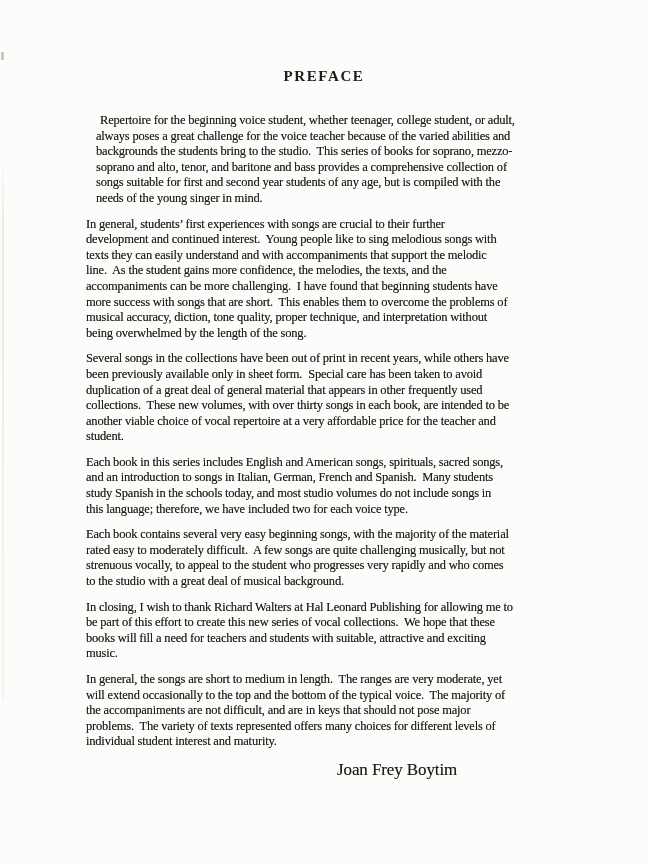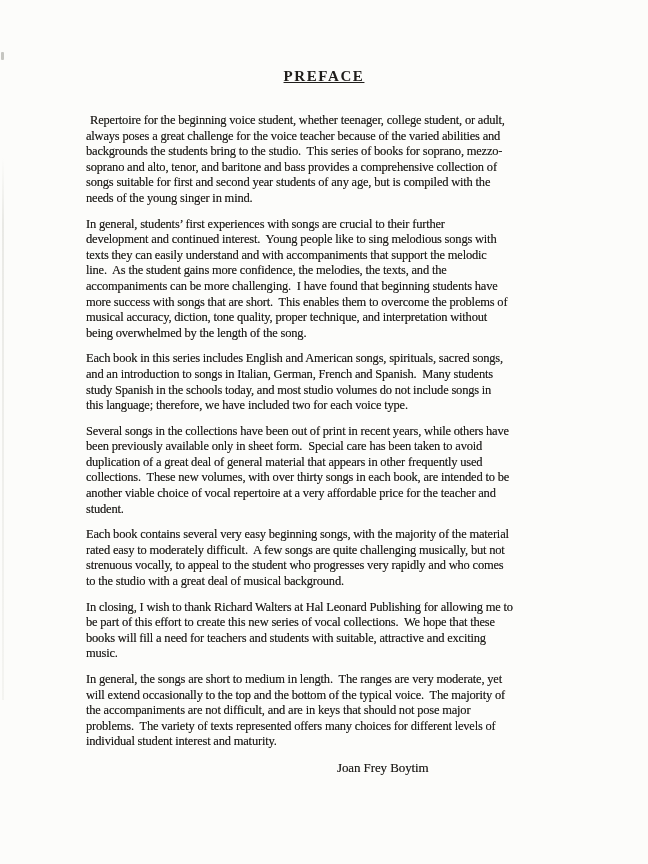--- a/index.html
+++ b/index.html
@@ -11,21 +11,20 @@
     width:648px;height:864px;
     background:var(--bg);
     font-family:"Liberation Serif", serif;
     color:var(--ink);
     overflow:hidden;
   }
   .page{
     position:relative;
     width:648px;height:700px;
     background:var(--bg);
-    text-decoration:underline;
   }
   
   .edge-line{
     position:absolute;
     left:2px;top:158px;bottom:0;
     width:2px;
     background:linear-gradient(to bottom, rgba(190,190,184,0), rgba(198,198,190,.35) 12%, rgba(205,205,198,.28) 60%, rgba(210,210,202,.2));
   }
   .edge-mark{
     position:absolute;
@@ -51,24 +50,24 @@
     width:482px;
   }
   .body-text p{
     margin:0 0 10px 0;
     font-size:12.5px;
     line-height:15.6px;
     letter-spacing:-0.2px;
     white-space:pre;          
     text-shadow:0 0 .5px rgba(31,29,26,.55);  
   }
-  .body-text p.first{ text-indent:4px; }
+  .body-text p.first{ text-indent:4px;margin-left:10px; }
   .signature{
     margin:4px 0 0 251px;
-    font-size:13px;
+    font-size:17px;
     letter-spacing:-0.1px;
     white-space:pre;
     text-shadow:0 0 .5px rgba(31,29,26,.55);
   }
 </style>
 </head>
 <body>
 
 <div class="page">
 
@@ -85,30 +84,30 @@
 songs suitable for first and second year students of any age, but is compiled with the
 needs of the young singer in mind.</p>
     <p>In general, students’ first experiences with songs are crucial to their further
 development and continued interest.  Young people like to sing melodious songs with
 texts they can easily understand and with accompaniments that support the melodic
 line.  As the student gains more confidence, the melodies, the texts, and the
 accompaniments can be more challenging.  I have found that beginning students have
 more success with songs that are short.  This enables them to overcome the problems of
 musical accuracy, diction, tone quality, proper technique, and interpretation without
 being overwhelmed by the length of the song.</p>
-    <p>Each book in this series includes English and American songs, spirituals, sacred songs,
-and an introduction to songs in Italian, German, French and Spanish.  Many students
-study Spanish in the schools today, and most studio volumes do not include songs in
-this language; therefore, we have included two for each voice type.</p>
     <p>Several songs in the collections have been out of print in recent years, while others have
 been previously available only in sheet form.  Special care has been taken to avoid
 duplication of a great deal of general material that appears in other frequently used
 collections.  These new volumes, with over thirty songs in each book, are intended to be
 another viable choice of vocal repertoire at a very affordable price for the teacher and
 student.</p>
+    <p>Each book in this series includes English and American songs, spirituals, sacred songs,
+and an introduction to songs in Italian, German, French and Spanish.  Many students
+study Spanish in the schools today, and most studio volumes do not include songs in
+this language; therefore, we have included two for each voice type.</p>
     <p>Each book contains several very easy beginning songs, with the majority of the material
 rated easy to moderately difficult.  A few songs are quite challenging musically, but not
 strenuous vocally, to appeal to the student who progresses very rapidly and who comes
 to the studio with a great deal of musical background.</p>
     <p>In closing, I wish to thank Richard Walters at Hal Leonard Publishing for allowing me to
 be part of this effort to create this new series of vocal collections.  We hope that these
 books will fill a need for teachers and students with suitable, attractive and exciting
 music.</p>
     <p>In general, the songs are short to medium in length.  The ranges are very moderate, yet
 will extend occasionally to the top and the bottom of the typical voice.  The majority of

